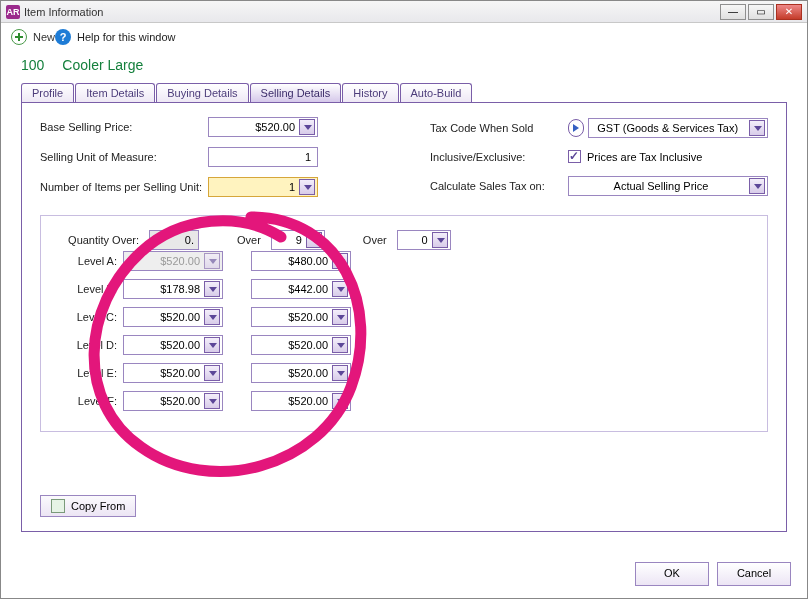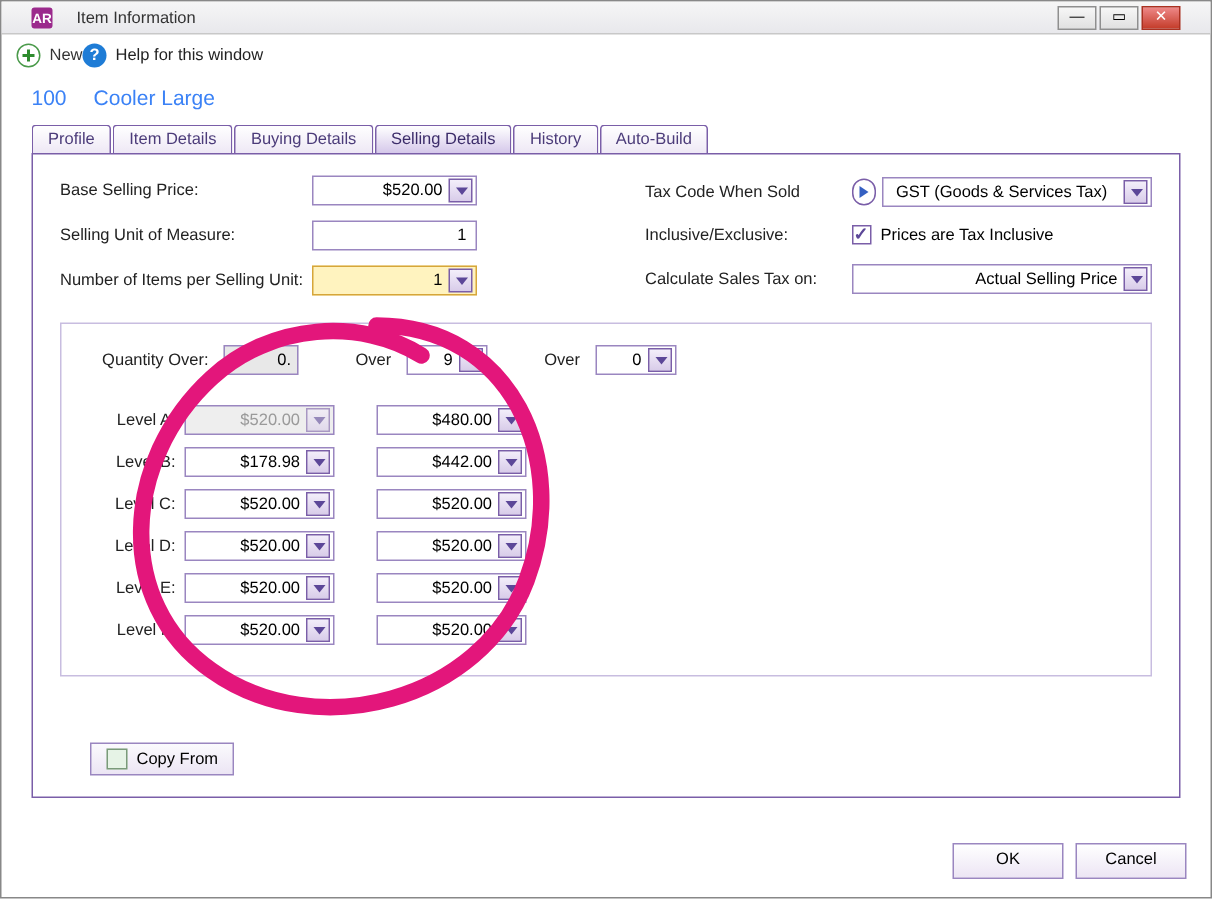--- a/index.html
+++ b/index.html
@@ -14,22 +14,22 @@
     position: relative;
     border: 1px solid #888;
   }
   
   .titlebar {
     height: 22px;
     background: linear-gradient(#f6f6f6,#e8e8ec);
     border-bottom: 1px solid #c8c8c8;
     display: flex;
     align-items: center;
-    padding: 0 20px;
-    gap: 16px;
+    padding: 0 5px;
+    gap: 4px;
   }
   .app-icon {
     width: 14px; height: 14px;
     background: #9b2a8c;
     color: #fff;
     font-size: 9px;
     font-weight: bold;
     text-align: center;
     line-height: 14px;
     border-radius: 2px;
@@ -59,21 +59,21 @@
     width:16px;height:16px;border:1px solid #4a9a4a;border-radius:8px;
     position:relative;background:#fff;
   }
   .plus-icon::before,.plus-icon::after{content:"";position:absolute;background:#2e8b2e;}
   .plus-icon::before{left:3px;right:3px;top:6px;height:2px;}
   .plus-icon::after{top:3px;bottom:3px;left:6px;width:2px;}
   .tool-label{color:#333;}
   .help-link{display:flex;align-items:center;gap:6px;color:#222;cursor:pointer;}
   .help-icon{width:16px;height:16px;border-radius:8px;background:#1e7cd6;color:#fff;font-weight:bold;text-align:center;line-height:16px;font-size:11px;}
   
-  .item-header{padding:6px 20px 10px;display:flex;gap:18px;color:#3b82f6;font-size:14px;}
+  .item-header{padding:6px 20px 10px;display:flex;gap:18px;color:#15803d;font-size:14px;}
   
   .tabs {
     display:flex;
     margin-left:20px;
     gap:0;
   }
   .tab {
     padding:3px 10px;
     border:1px solid #7a5ea8;
     border-bottom:none;
@@ -143,39 +143,38 @@
   .chkrow{display:flex;align-items:center;gap:6px;}
   .chk{width:13px;height:13px;border:1px solid #7a5ea8;background:#fff;position:relative;}
   .chk.checked::after{content:"✓";position:absolute;top:-2px;left:0;color:#5c4798;font-size:12px;font-weight:bold;}
   .arrow-wrap{display:flex;align-items:center;gap:4px;}
   
   .grid-box{
     margin-top:18px;
     border:1px solid #c8bde0;
     padding:14px 16px 20px;
   }
-  .qrow{display:flex;align-items:center;gap:10px;margin-bottom:20px;}
+  .qrow{display:flex;align-items:center;gap:10px;margin-bottom:1px;}
   .qlbl{color:#222;}
   .qbox{width:50px;height:20px;border:1px solid #9a86c0;background:#e8e8e8;text-align:right;padding-right:4px;line-height:18px;font-size:11px;}
   .qcombo{width:54px;}
   .levels{display:grid;grid-template-columns:60px 100px 16px 100px;row-gap:8px;column-gap:6px;align-items:center;}
   .lvllbl{text-align:right;color:#222;}
   .price-combo{width:100px;}
   .price-combo.disabled{background:#eee;color:#9a9a9a;}
   .price-combo.disabled .dd{opacity:.6;}
   .gap{ }
   
   .copyfrom{
     position:absolute;
     left:18px; bottom:14px;
     display:flex;align-items:center;gap:6px;
     border:1px solid #9a86c0;padding:3px 10px;
     background:linear-gradient(#fbfafd,#ece5f4);
     cursor:pointer;
-    margin-left:20px;
   }
   .cf-icon{width:14px;height:14px;border:1px solid #7a9a7a;background:#e6f3e6;}
   
   .footer{
     position:absolute;
     right:16px;bottom:12px;
     display:flex;gap:8px;
   }
   .btn{
     width:74px;height:24px;
@@ -264,21 +263,21 @@
       </div>
 
       <div class="lbl">Inclusive/Exclusive:</div>
       <div class="chkrow">
         <span class="chk checked"></span>
         <span>Prices are Tax Inclusive</span>
       </div>
 
       <div class="lbl">Calculate Sales Tax on:</div>
       <div class="combo tax">
-        <span class="val" style="text-align:right">Actual Selling Price</span>
+        <span class="val" style="text-align:center">Actual Selling Price</span>
         <span class="dd"></span>
       </div>
     </div>
   </div>
 
   <div class="grid-box">
     <div class="qrow">
       <span class="qlbl" style="width:82px;text-align:right">Quantity Over:</span>
       <span class="qbox">0.</span>
       <span style="width:18px"></span>

